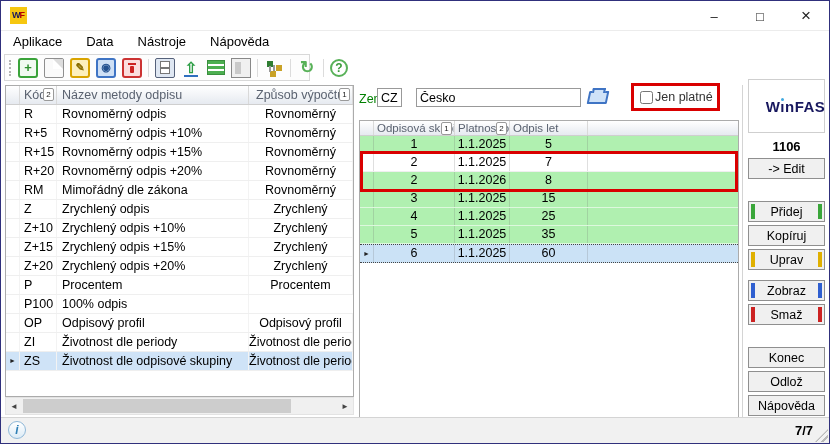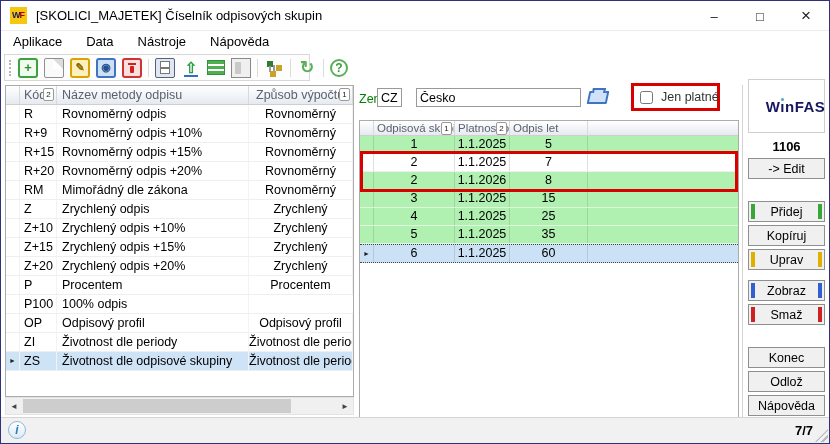--- a/index.html
+++ b/index.html
@@ -86,21 +86,21 @@
   .lbl-zeme{position:absolute;left:358px;top:91px;color:#008000;font-size:12.5px;}
   .in-cz{position:absolute;left:376px;top:87px;width:25px;height:19px;border:1px solid #999;
     font-family:"Liberation Sans",sans-serif;font-size:12.5px;padding:0 3px;}
   .in-name{position:absolute;left:415px;top:87px;width:165px;height:19px;border:1px solid #999;
     font-family:"Liberation Sans",sans-serif;font-size:12.5px;padding:0 3px;}
   .folder{position:absolute;left:587px;top:90px;width:20px;height:13px;background:#cfe2f8;
     border:2px solid #3f74c4;border-radius:1px;transform:skewX(-12deg);}
   .folder::before{content:"";position:absolute;top:-5px;left:1px;width:9px;height:3px;
     background:#cfe2f8;border:2px solid #3f74c4;border-bottom:none;}
   .filter-box{position:absolute;left:630px;top:82px;width:89px;height:28px;border:3px solid #d90000;
-    display:flex;align-items:center;padding-left:6px;gap:8px;background:#fff;}
+    display:flex;align-items:center;padding-left:6px;gap:2px;background:#fff;}
   .filter-box input{width:13px;height:13px;margin:0;}
   .filter-box label{font-size:12.5px;color:#333;white-space:nowrap;}
 
   
   .rtable{position:absolute;left:358px;top:119px;width:380px;height:298px;border:1px solid #ababab;
     background:#fff;font-size:12.5px;overflow:hidden;}
   .rt-header{display:flex;height:15px;background:linear-gradient(#ffffff,#e6eaf0);
     border-bottom:1px solid #cfcfcf;color:#5a6270;font-size:11.5px;}
   .rt-header > div{position:relative;display:flex;align-items:center;overflow:hidden;
     border-right:1px solid #d9d9d9;white-space:nowrap;padding-left:3px;}
@@ -149,21 +149,20 @@
 </head>
 <body>
 
 <div class="window">
 
   <div class="titlebar">
     <div class="app-icon">
       <span class="w">W</span>
         <span class="f">F</span>
     </div>
-    <div class="title-text">[SKOLICI_MAJETEK] Číselník odpisových skupin</div>
     <div class="win-controls">
       <div class="win-btn">–</div>
       <div class="win-btn">□</div>
       <div class="win-btn close">×</div>
     </div>
   </div>
 
   <div class="menubar">
     <div class="menu-item">Aplikace</div>
     <div class="menu-item">Data</div>
@@ -207,21 +206,21 @@
         </div>
     </div>
     <div class="lt-row">
         <div class="c-mark"></div>
         <div class="c-kod">R</div>
         <div class="c-naz">Rovnoměrný odpis</div>
         <div class="c-zpu">Rovnoměrný</div>
       </div>
     <div class="lt-row">
         <div class="c-mark"></div>
-        <div class="c-kod">R+9</div>
+        <div class="c-kod">R+5</div>
         <div class="c-naz">Rovnoměrný odpis +10%</div>
         <div class="c-zpu">Rovnoměrný</div>
       </div>
     <div class="lt-row">
         <div class="c-mark"></div>
         <div class="c-kod">R+15</div>
         <div class="c-naz">Rovnoměrný odpis +15%</div>
         <div class="c-zpu">Rovnoměrný</div>
       </div>
     <div class="lt-row">

